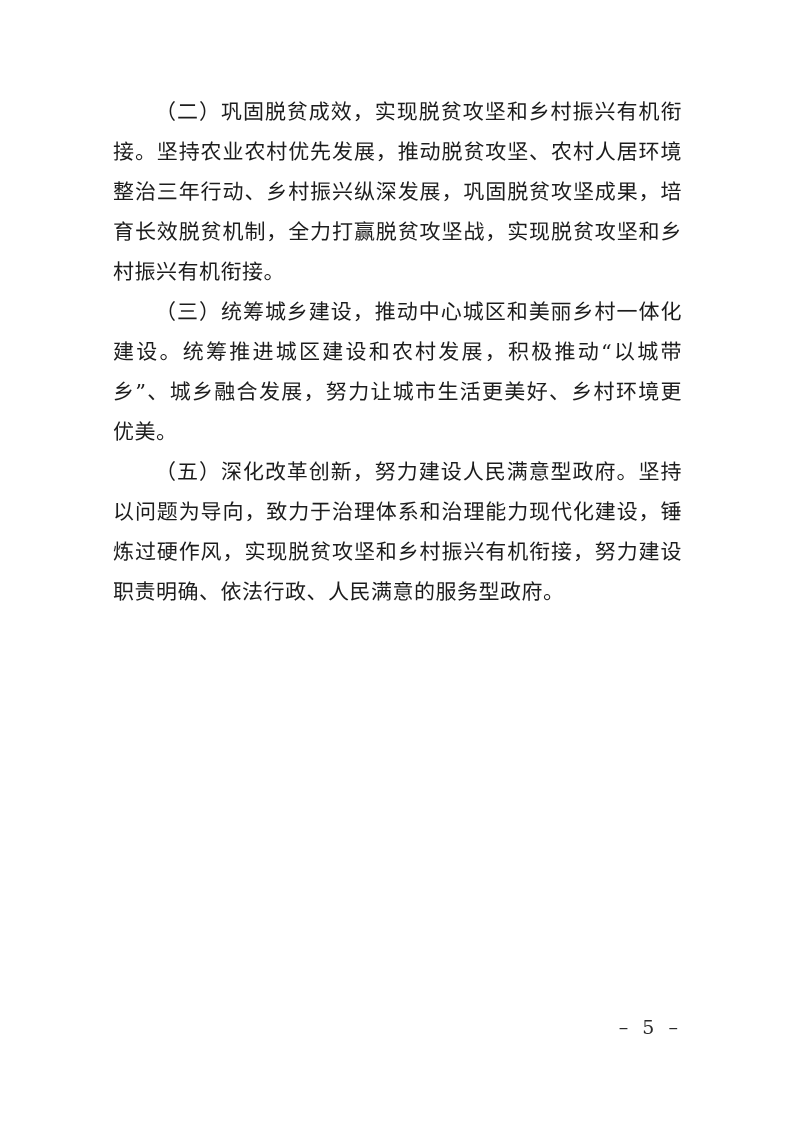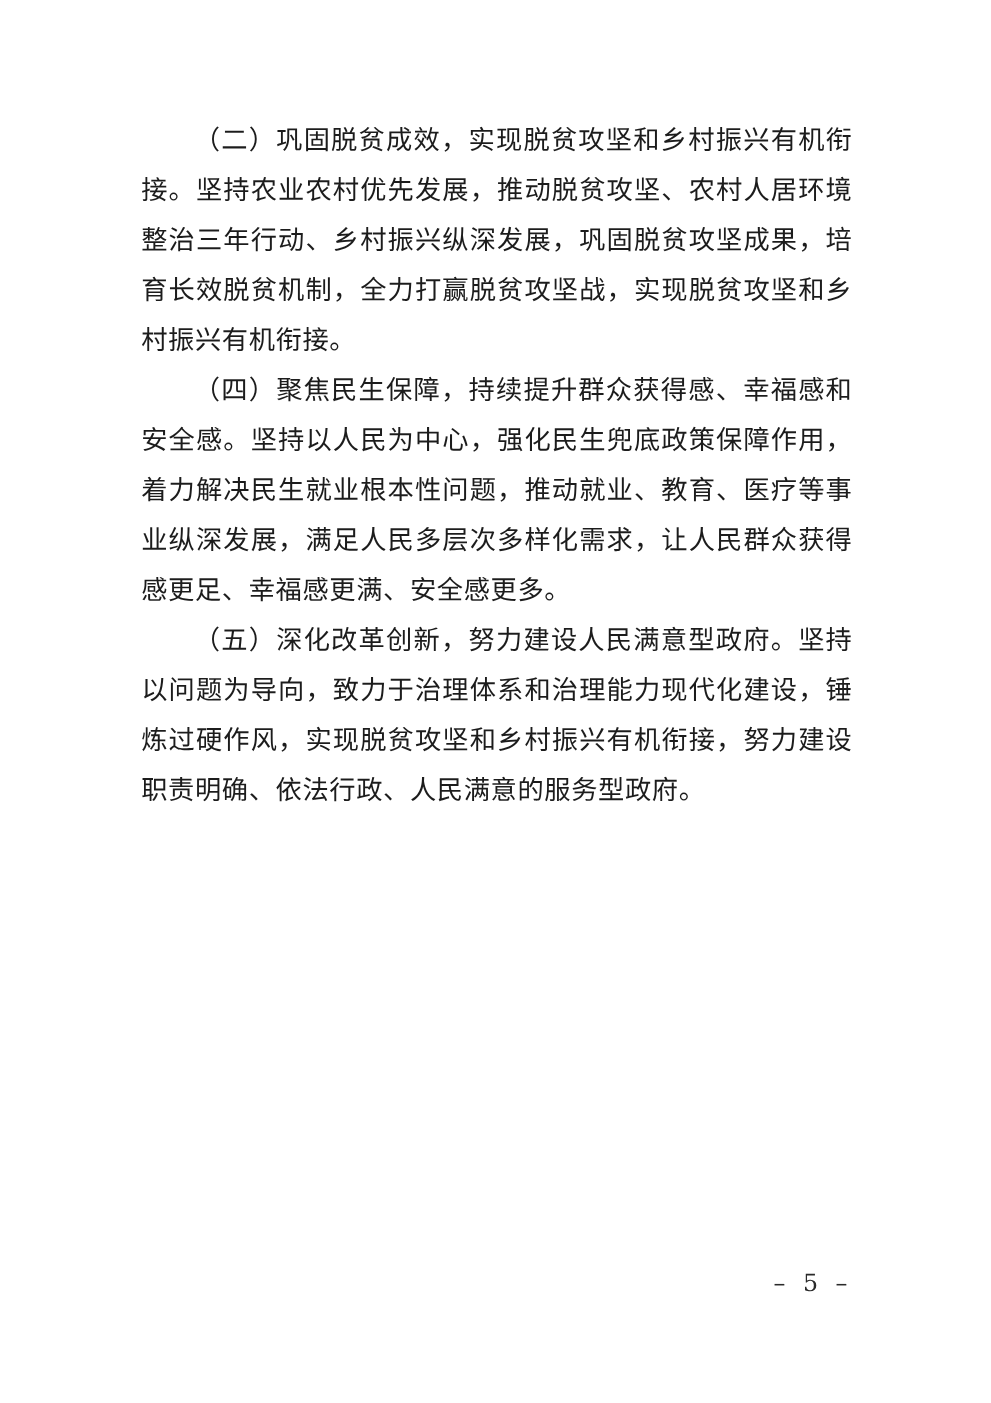--- a/index.html
+++ b/index.html
@@ -49,18 +49,18 @@
       letter-spacing: 4px;
       font-family: "DejaVu Serif", "Liberation Serif", serif;
     }
   </style>
 </head>
 <body>
 
 <div class="page">
   <div class="content">
     <p class="para">（二）巩固脱贫成效，实现脱贫攻坚和乡村振兴有机衔接。坚持农业农村优先发展，推动脱贫攻坚、农村人居环境整治三年行动、乡村振兴纵深发展，巩固脱贫攻坚成果，培育长效脱贫机制，全力打赢脱贫攻坚战，实现脱贫攻坚和乡村振兴有机衔接。</p>
-    <p class="para">（四）聚焦民生保障，持续提升群众获得感、幸福感和安全感。坚持以人民为中心，强化民生兜底政策保障作用，着力解决民生就业根本性问题，推动就业、教育、医疗等事业纵深发展，满足人民多层次多样化需求，让人民群众获得感更足、幸福感更满、安全感更多。</p>
+    <p class="para">（三）统筹城乡建设，推动中心城区和美丽乡村一体化建设。统筹推进城区建设和农村发展，积极推动“以城带乡”、城乡融合发展，努力让城市生活更美好、乡村环境更优美。</p>
     <p class="para">（五）深化改革创新，努力建设人民满意型政府。坚持以问题为导向，致力于治理体系和治理能力现代化建设，锤炼过硬作风，实现脱贫攻坚和乡村振兴有机衔接，努力建设职责明确、依法行政、人民满意的服务型政府。</p>
   </div>
 
   <div class="page-number">– 5 –</div>
 </div>
 
 </body></html>

